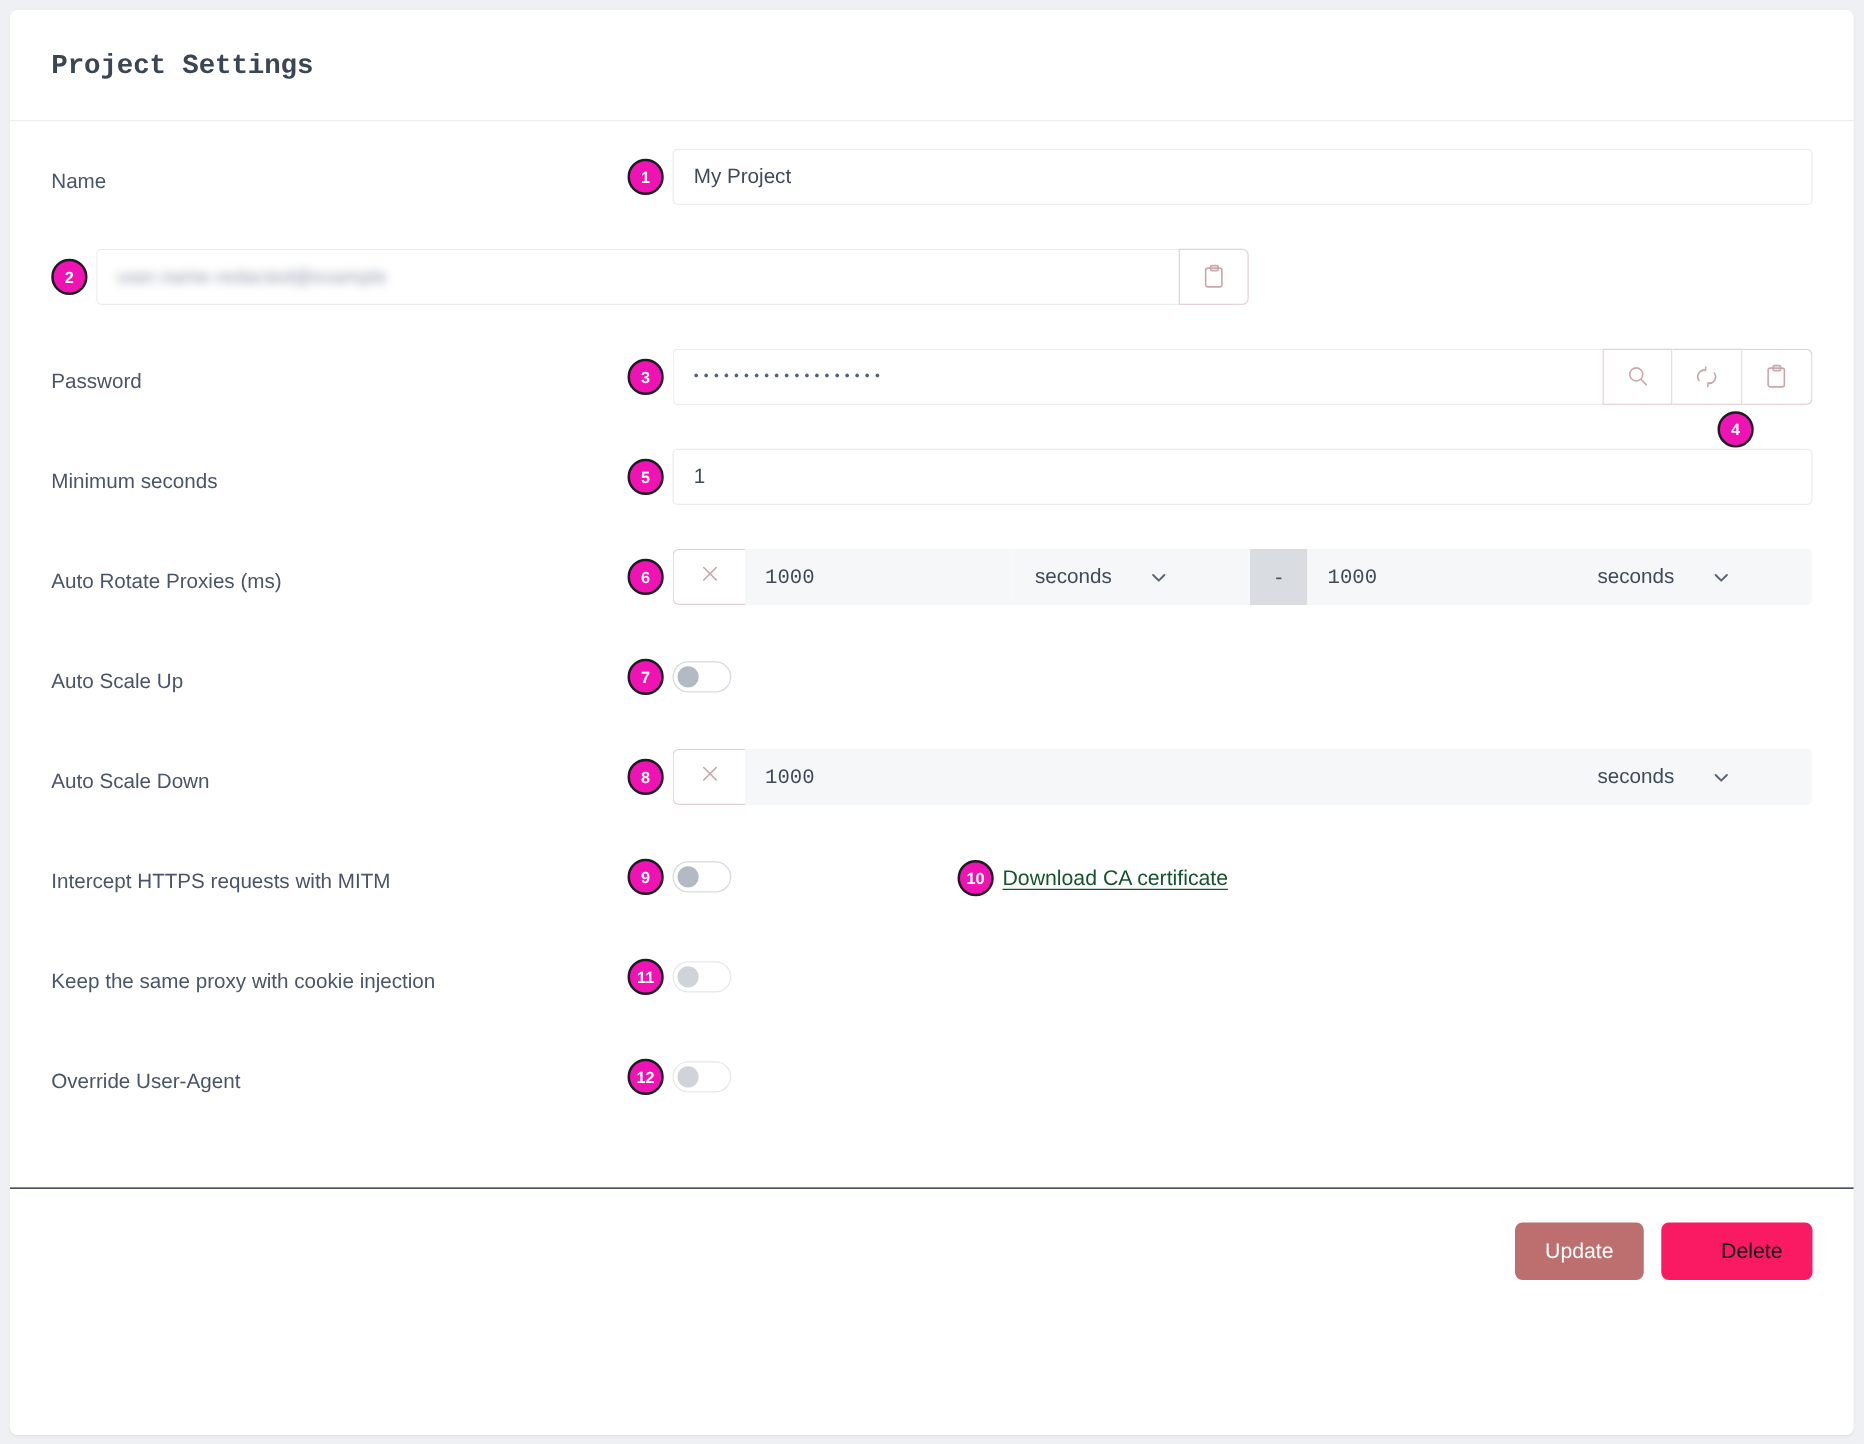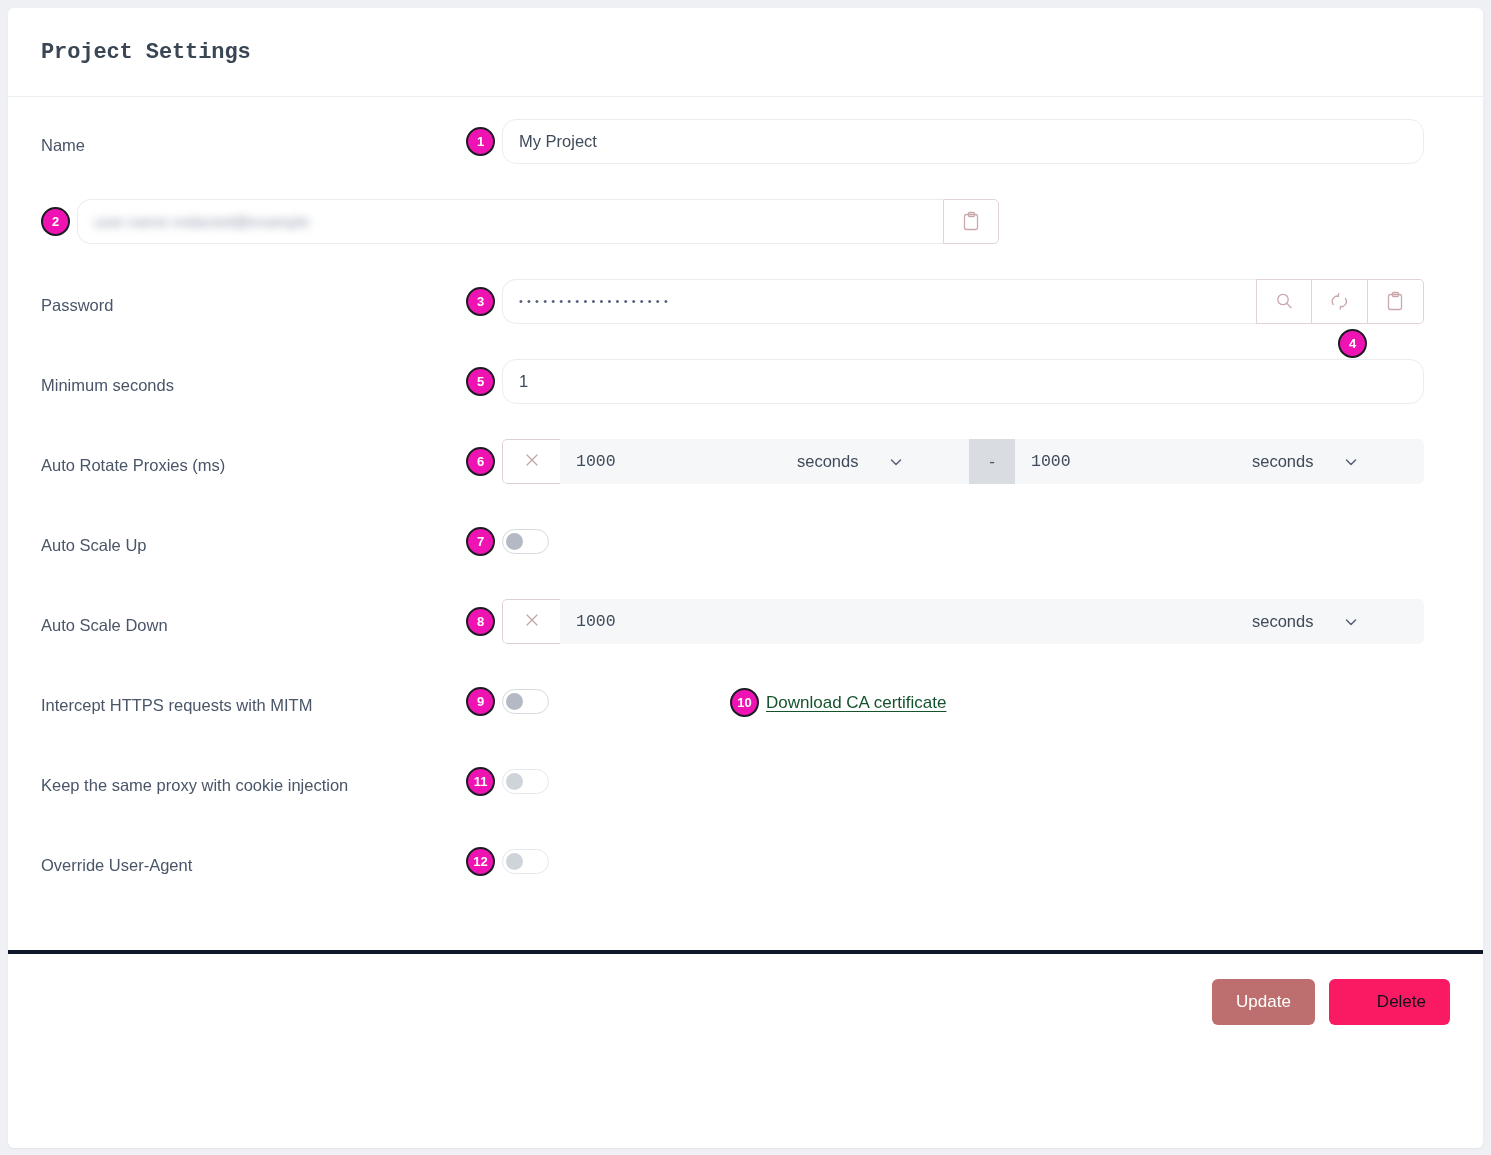--- a/index.html
+++ b/index.html
@@ -50,20 +50,21 @@
   }
 
   
   .card-body {
     padding: 22px 33px 0 33px;
   }
   .row {
     display: flex;
     align-items: flex-start;
     min-height: 80px;
+    gap: 36px;
   }
   .row-label {
     width: 425px;
     flex: 0 0 425px;
     font-size: 16.5px;
     color: #4a5568;
     line-height: 22px;
     padding-top: 15px;
     box-sizing: border-box;
   }
@@ -102,21 +103,21 @@
   .field-wrap {
     flex: 1;
     display: flex;
     align-items: stretch;
     max-width: 922px;
   }
   .text-input {
     flex: 1;
     height: 45px;
     border: 1px solid #eaecef;
-    border-radius: 14px;
+    border-radius: 4px;
     background: #ffffff;
     font-size: 16.5px;
     color: #3f4a5a;
     padding: 0 16px;
     box-sizing: border-box;
     display: flex;
     align-items: center;
     font-family: "Liberation Sans", sans-serif;
     outline: none;
   }
@@ -267,21 +268,21 @@
   .ca-link {
     font-size: 17px;
     color: #14532d;
     text-decoration: underline;
     text-underline-offset: 3px;
     cursor: pointer;
   }
 
   
   .card-footer {
-    border-top: 4px solid #0f172a;
+    border-top: 1px solid #0f172a;
     margin-top: 31px;
     height: 100px;
     display: flex;
     align-items: center;
     justify-content: flex-end;
     padding: 0 33px;
     gap: 14px;
     box-sizing: border-box;
   }
   .btn {

